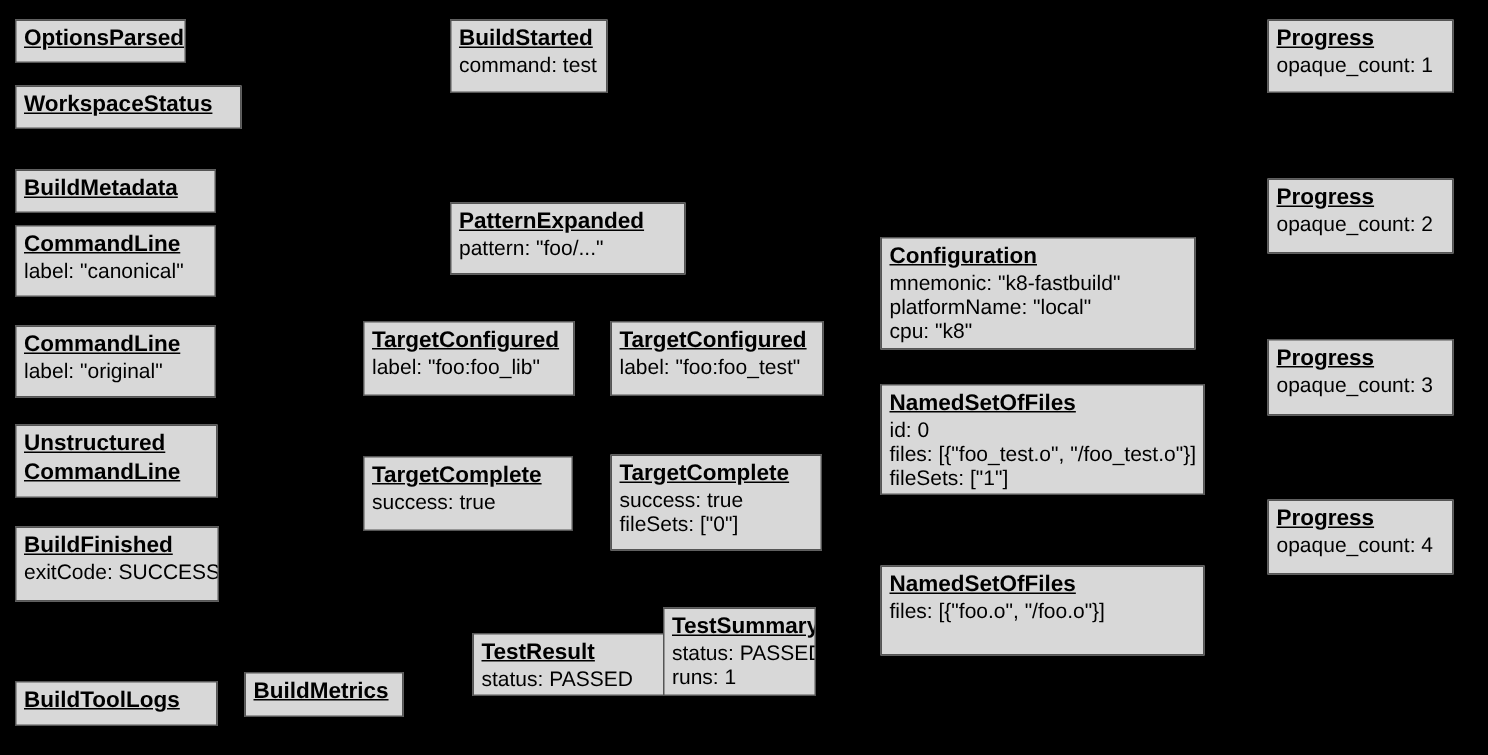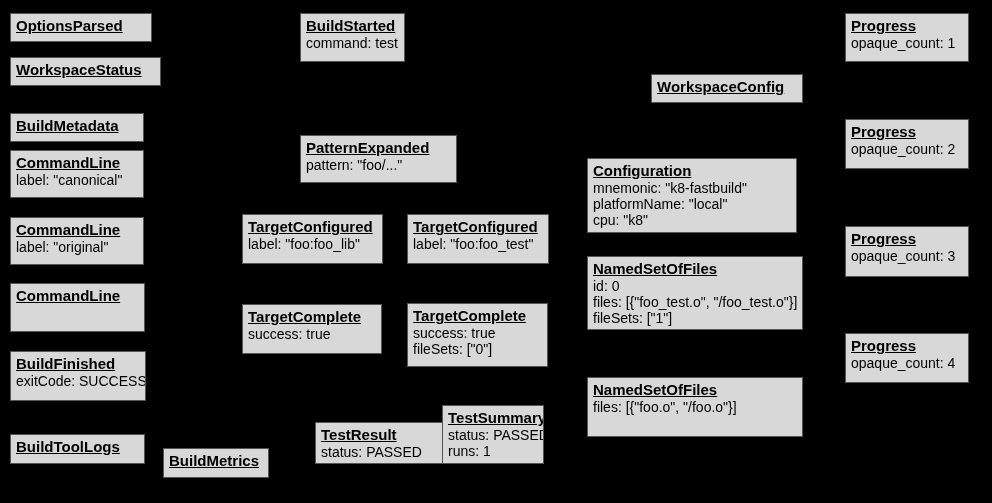--- a/index.html
+++ b/index.html
@@ -34,45 +34,46 @@
   .node-line {
     font-size: 14px;
     line-height: 16px;
     white-space: nowrap;
   }
 </style>
 </head>
 <body>
 
 <div id="canvas">
-    <div class="node" style="left: 10px; top: 13px; width: 142px; height: 29px;">
+    <div class="node" style="left: 10px; top: 13px; width: 114px; height: 29px;">
       <div class="node-title">OptionsParsed</div>
     </div>
     <div class="node" style="left: 10px; top: 57px; width: 151px; height: 29px;">
       <div class="node-title">WorkspaceStatus</div>
     </div>
     <div class="node" style="left: 10px; top: 113px; width: 134px; height: 29px;">
       <div class="node-title">BuildMetadata</div>
     </div>
     <div class="node" style="left: 10px; top: 150px; width: 134px; height: 48px;">
       <div class="node-title">CommandLine</div>
       <div class="node-line">label: "canonical"</div>
     </div>
     <div class="node" style="left: 10px; top: 217px; width: 134px; height: 48px;">
       <div class="node-title">CommandLine</div>
       <div class="node-line">label: "original"</div>
     </div>
     <div class="node" style="left: 10px; top: 283px; width: 135px; height: 49px;">
+      <div class="node-title">Unstructured</div>
       <div class="node-title">CommandLine</div>
     </div>
     <div class="node" style="left: 10px; top: 351px; width: 136px; height: 50px;">
       <div class="node-title">BuildFinished</div>
       <div class="node-line">exitCode: SUCCESS</div>
     </div>
-    <div class="node" style="left: 10px; top: 434px; width: 135px; height: 30px;">
+    <div class="node" style="left: 10px; top: 454px; width: 135px; height: 30px;">
       <div class="node-title">BuildToolLogs</div>
     </div>
     <div class="node" style="left: 163px; top: 448px; width: 106px; height: 30px;">
       <div class="node-title">BuildMetrics</div>
     </div>
     <div class="node" style="left: 300px; top: 13px; width: 105px; height: 49px;">
       <div class="node-title">BuildStarted</div>
       <div class="node-line">command: test</div>
     </div>
     <div class="node" style="left: 300px; top: 115px; width: 157px; height: 48px; margin-top: 20px;">
@@ -98,23 +99,20 @@
     </div>
     <div class="node" style="left: 315px; top: 422px; width: 129px; height: 42px;">
       <div class="node-title">TestResult</div>
       <div class="node-line">status: PASSED</div>
     </div>
     <div class="node" style="left: 442px; top: 405px; width: 102px; height: 59px;">
       <div class="node-title">TestSummary</div>
       <div class="node-line">status: PASSED</div>
       <div class="node-line">runs: 1</div>
     </div>
-    <div class="node" style="left: 651px; top: 74px; width: 152px; height: 29px;">
-      <div class="node-title">WorkspaceConfig</div>
-    </div>
     <div class="node" style="left: 587px; top: 158px; width: 210px; height: 75px;">
       <div class="node-title">Configuration</div>
       <div class="node-line">mnemonic: "k8-fastbuild"</div>
       <div class="node-line">platformName: "local"</div>
       <div class="node-line">cpu: "k8"</div>
     </div>
     <div class="node" style="left: 587px; top: 256px; width: 216px; height: 74px;">
       <div class="node-title">NamedSetOfFiles</div>
       <div class="node-line">id: 0</div>
       <div class="node-line">files: [{"foo_test.o", "/foo_test.o"}]</div>

